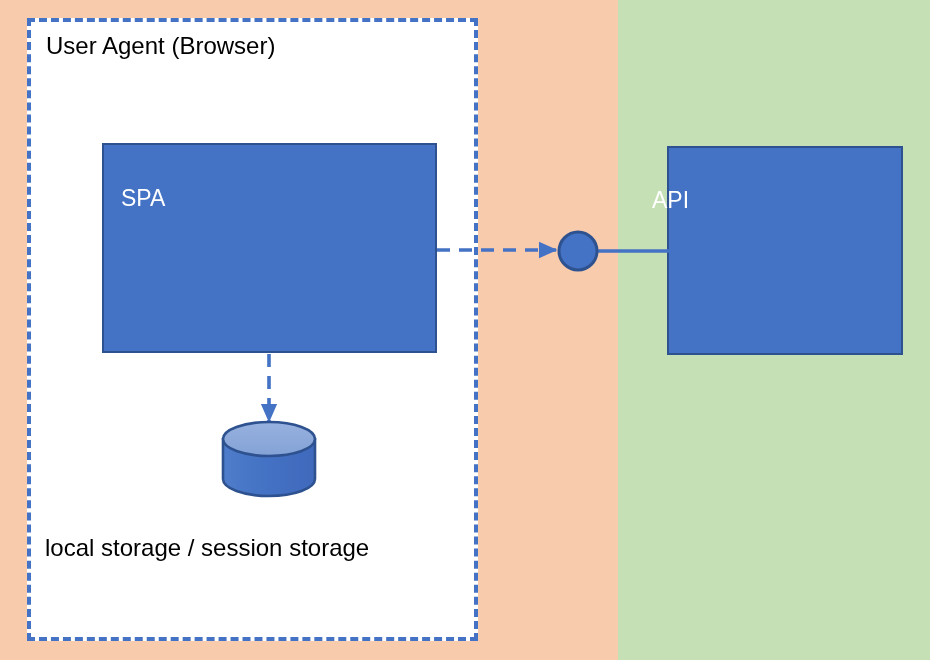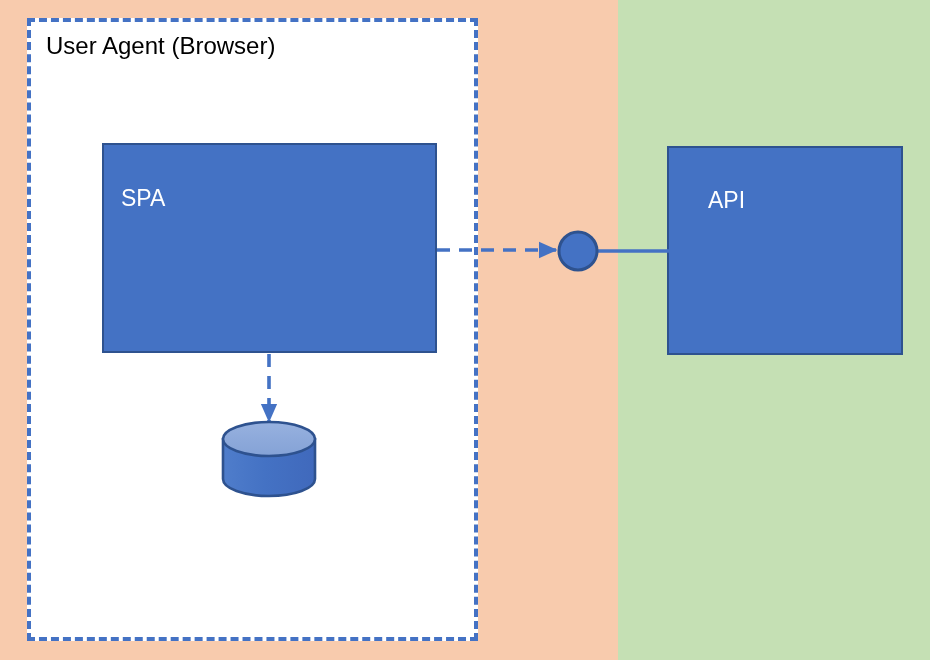--- a/index.html
+++ b/index.html
@@ -64,21 +64,21 @@
     position: absolute;
     color: #ffffff;
     font-size: 23px;
     line-height: 28px;
     white-space: nowrap;
     margin-top: 21px;
   }
   #spa-box   { left: 102px; top: 143px; width: 335px; height: 210px; }
   #spa-label { left: 121px; top: 163px; }
   #api-box   { left: 667px; top: 146px; width: 236px; height: 209px; }
-  #api-label { left: 708px; top: 165px; }
+  #api-label { left: 652px; top: 165px; }
 
   
   #overlay {
     position: absolute;
     left: 0;
     top: 0;
     width: 930px;
     height: 660px;
     pointer-events: none;
   }
@@ -134,14 +134,15 @@
     <g>
       <path class="hit" d="M 223 439 L 223 479 A 46 17 0 0 0 315 479 L 315 439 Z" fill="url(#cylBodyGrad)" stroke="#2E528F" stroke-width="2.6"></path>
       <ellipse class="hit" cx="269" cy="439" rx="46" ry="17" fill="url(#cylTopGrad)" stroke="#2E528F" stroke-width="2.6"></ellipse>
     </g>
 
     <g>
       <circle class="hit" cx="578" cy="251" r="19" fill="#4472C4" stroke="#2E528F" stroke-width="3"></circle>
     </g>
   </svg>
 
+  <div id="storage-label">local storage / session storage</div>
 
 </div>
 
 </body></html>

